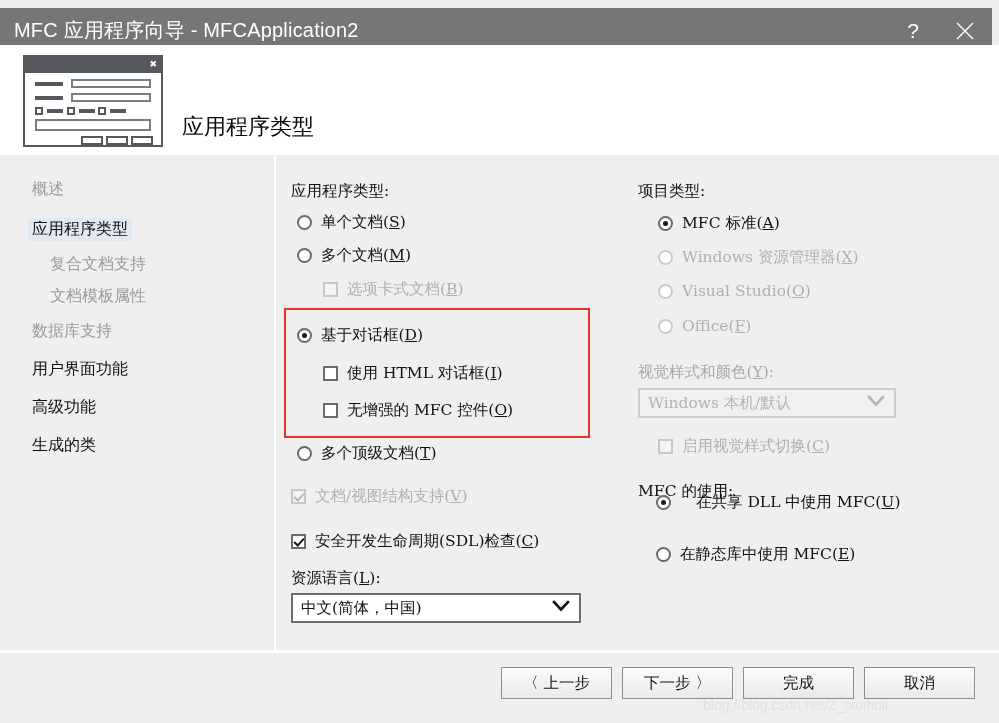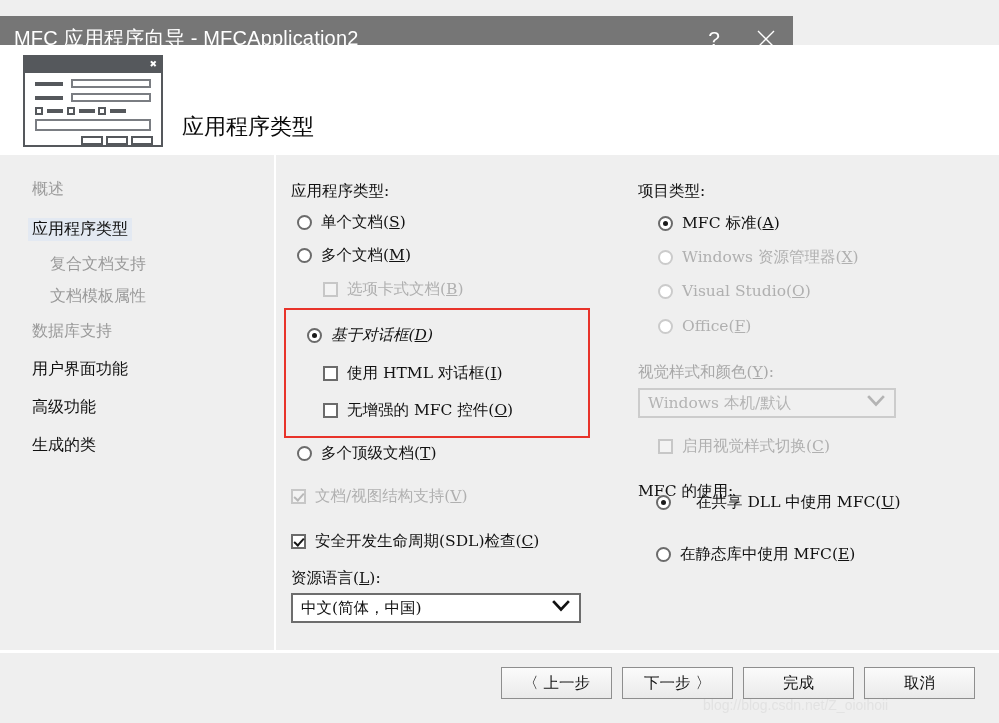--- a/index.html
+++ b/index.html
@@ -10,22 +10,22 @@
     font-family: "Liberation Sans", "DejaVu Sans", sans-serif;
   }
   #app {
     position: relative;
     width: 999px; height: 723px;
     background: #efefef;
   }
 
   
   #titlebar {
-    position: absolute; left: 0; top: 16px;
-    width: 793px; height: 45px;
+    position: absolute; left: 0; top: 8px;
+    width: 992px; height: 45px;
     background: #767676;
     color: #ffffff;
   }
   #title-text {
     position: absolute; left: 14px; top: 10px;
     font-size: 20px;
     line-height: 25px;
     color: #ffffff;
     white-space: nowrap;
     letter-spacing: 0.2px;
@@ -319,21 +319,21 @@
         <span>多个文档(<span class="acc">M</span>)</span>
       </div>
 
       <div class="ctrl disabled" style="left:48px; top:124px;">
         <span class="checkbox"></span>
         <span>选项卡式文档(<span class="acc">B</span>)</span>
       </div>
 
       <div id="red-box"></div>
 
-      <div class="ctrl enabled" style="left:32px; top:170px;font-style:italic;">
+      <div class="ctrl enabled" style="left:22px; top:170px;">
         <span class="radio checked"></span>
         <span>基于对话框(<span class="acc">D</span>)</span>
       </div>
 
       <div class="ctrl enabled" style="left:48px; top:208px;">
         <span class="checkbox"></span>
         <span>使用 HTML 对话框(<span class="acc">I</span>)</span>
       </div>
 
       <div class="ctrl enabled" style="left:48px; top:245px;">

